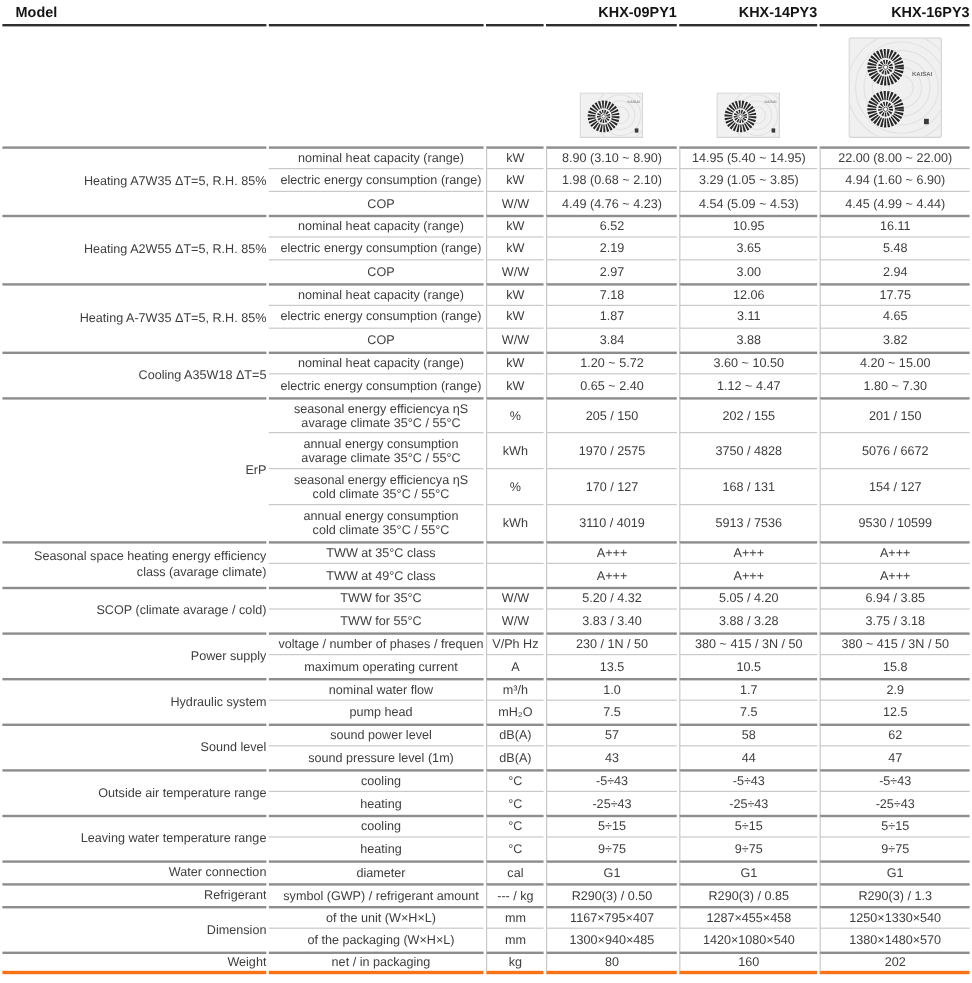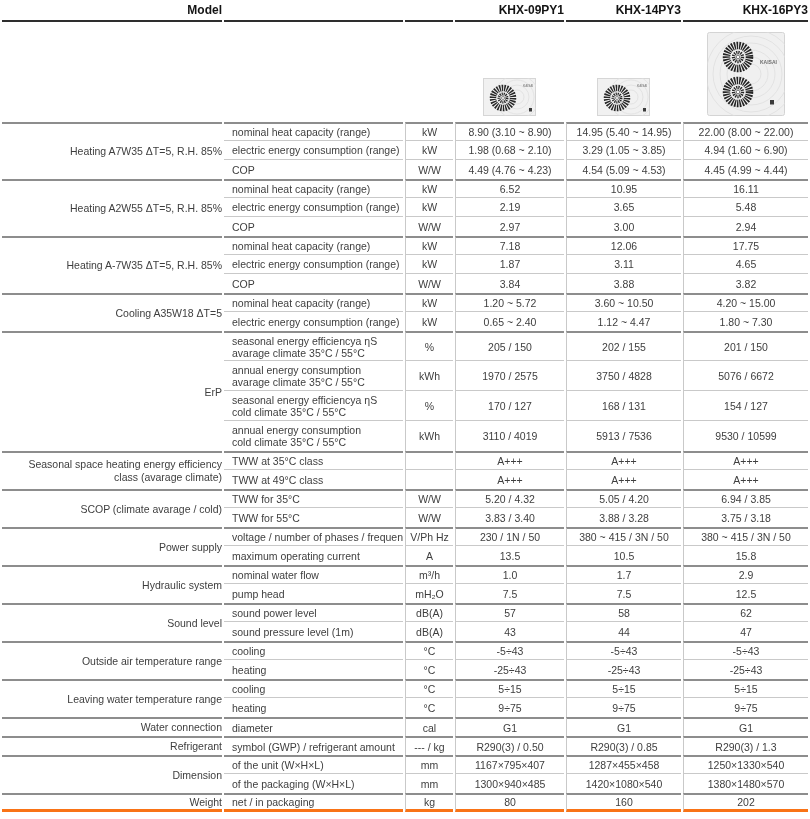--- a/index.html
+++ b/index.html
@@ -3,27 +3,27 @@
 <meta charset="utf-8">
 <style>
   html,body{margin:0;padding:0;background:#fff;}
   body{width:810px;font-family:"Liberation Sans","DejaVu Sans",sans-serif;color:#3e3e3e;}
   table{border-collapse:separate;border-spacing:2px 0;table-layout:fixed;width:810px;}
   td{margin:0;padding:0;vertical-align:middle;font-size:10.5px;line-height:12px;
      overflow:hidden;white-space:nowrap;}
   
   tr.header-row td{height:20px;font-size:12px;font-weight:bold;color:#141414;
                    border-bottom:2px solid #2e2e2e;}
-  td.model-label{padding-left:11px;text-align:right;}
+  td.model-label{padding-left:11px;text-align:left;}
   td.model-name{text-align:right;}
   
   tr.images-row td{height:96px;vertical-align:bottom;text-align:center;padding-bottom:4px;}
   
   td.cell-group{padding-left:12px;text-align:right;white-space:normal;line-height:13px;}
-  td.cell-spec{padding-left:8px;text-align:left;}
+  td.cell-spec{padding-left:8px;text-align:center;}
   td.cell-unit,td.cell-val{text-align:center;border-left:1px solid #c9c9c9;}
   tr.row-normal{height:19px;}
   tr.row-tall{height:30px;}
   .g-top{border-top:2px solid #8d8d8d;}
   .r-sep{border-bottom:1px solid #c9c9c9;}
   .final{border-bottom:3px solid #f97316;}
   .spec-line{display:block;line-height:12px;}
   svg{display:inline-block;}
 </style>
 </head>

